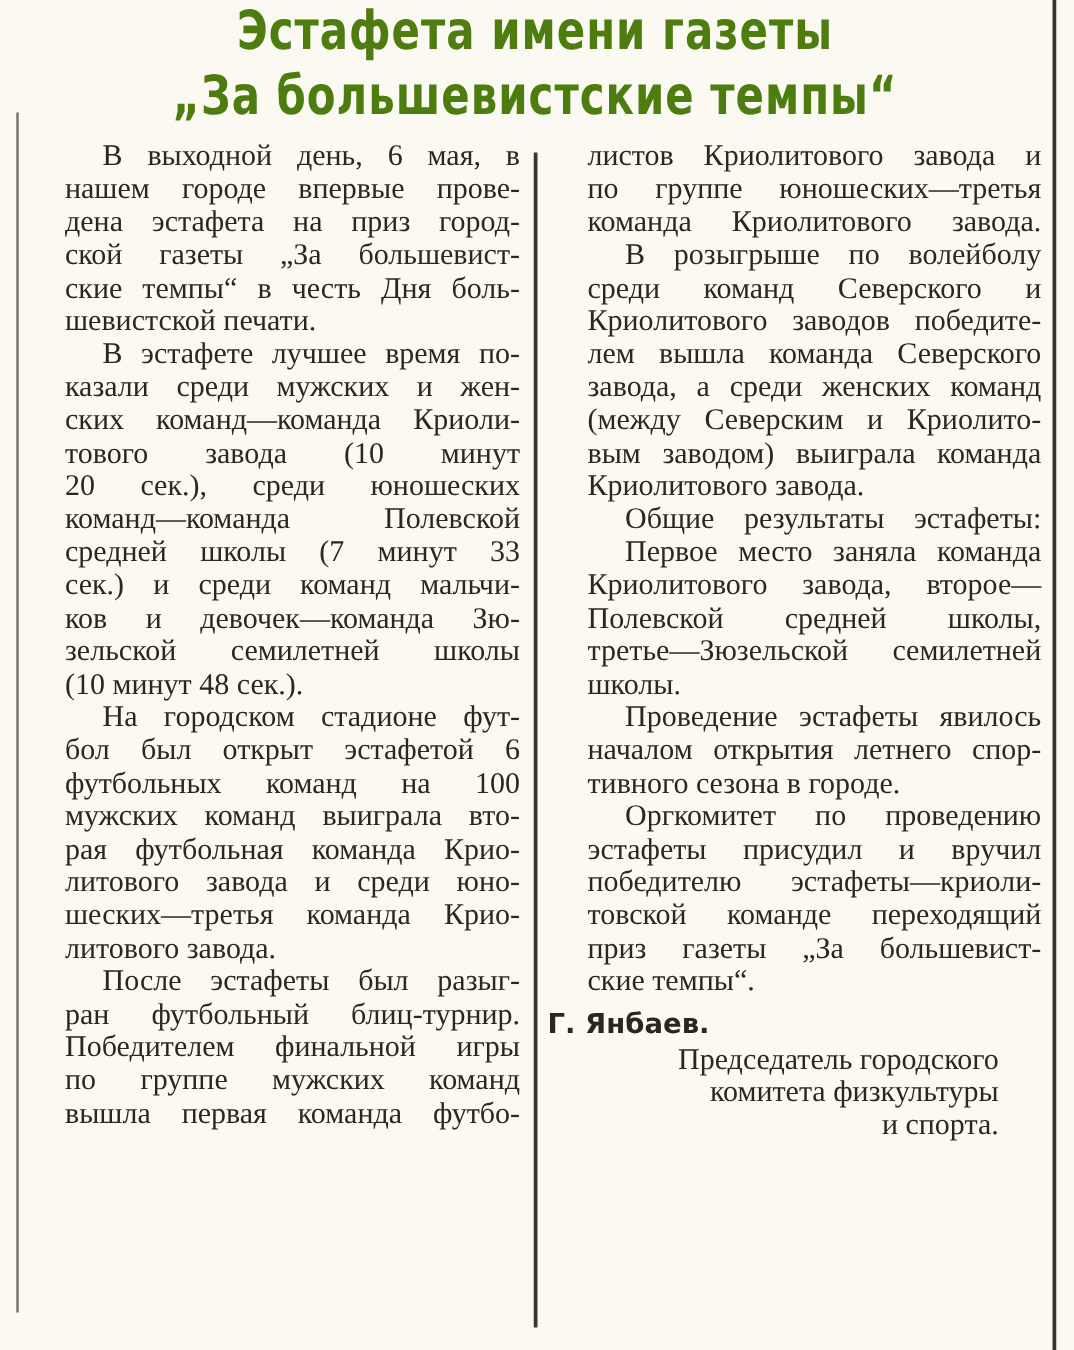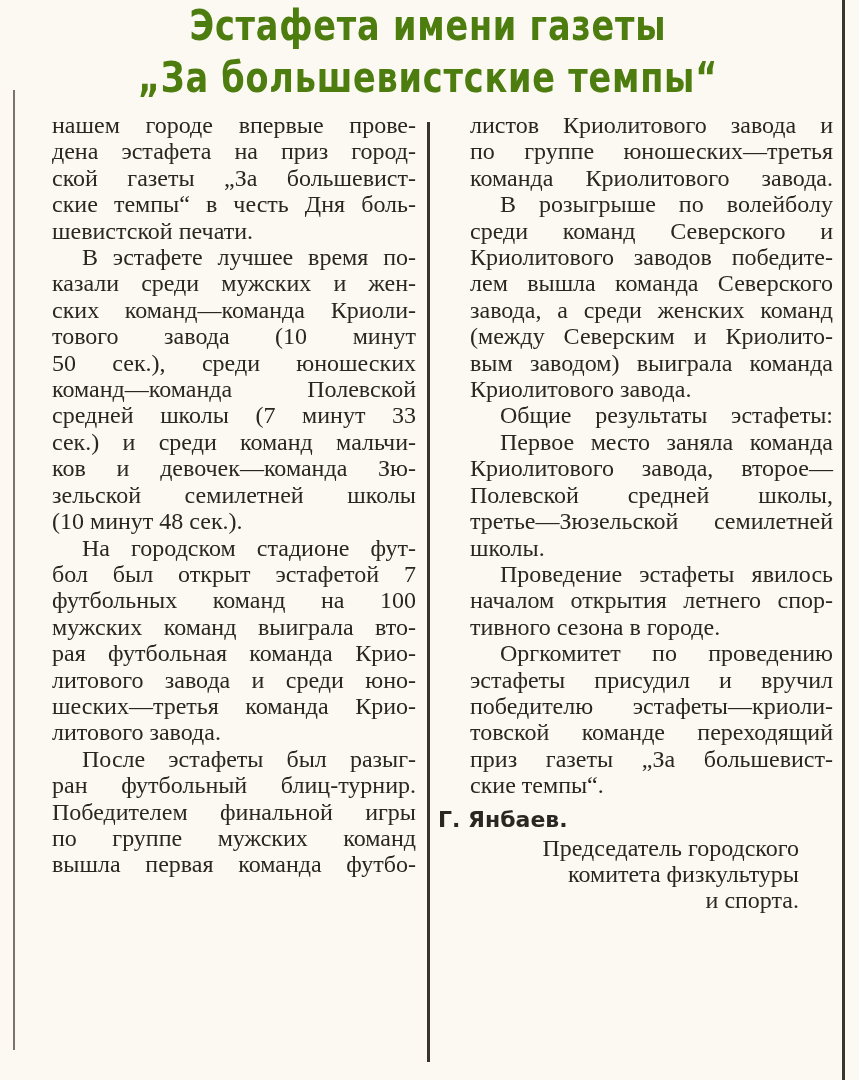--- a/index.html
+++ b/index.html
@@ -67,42 +67,43 @@
 
   <div class="headline">
     <div class="h1">Эстафета имени газеты</div>
     <div class="h2">„За большевистские темпы“</div>
   </div>
 
   <div class="col-rule"></div>
 
   <div class="col col-left">
     <p>
+      <span class="ln indent">В выходной день, 6 мая, в</span>
       <span class="ln">нашем городе впервые прове-</span>
       <span class="ln">дена эстафета на приз город-</span>
       <span class="ln">ской газеты „За большевист-</span>
       <span class="ln">ские темпы“ в честь Дня боль-</span>
       <span class="ln last">шевистской печати.</span>
     </p>
     <p>
       <span class="ln indent">В эстафете лучшее время по-</span>
       <span class="ln">казали среди мужских и жен-</span>
       <span class="ln">ских команд—команда Криоли-</span>
       <span class="ln">тового завода (10 минут</span>
-      <span class="ln">50 сек.), среди юношеских</span>
+      <span class="ln">20 сек.), среди юношеских</span>
       <span class="ln">команд—команда Полевской</span>
       <span class="ln">средней школы (7 минут 33</span>
       <span class="ln">сек.) и среди команд мальчи-</span>
       <span class="ln">ков и девочек—команда Зю-</span>
       <span class="ln">зельской семилетней школы</span>
       <span class="ln last">(10 минут 48 сек.).</span>
     </p>
     <p>
       <span class="ln indent">На городском стадионе фут-</span>
-      <span class="ln">бол был открыт эстафетой 7</span>
+      <span class="ln">бол был открыт эстафетой 6</span>
       <span class="ln">футбольных команд на 100</span>
       <span class="ln">мужских команд выиграла вто-</span>
       <span class="ln">рая футбольная команда Крио-</span>
       <span class="ln">литового завода и среди юно-</span>
       <span class="ln">шеских—третья команда Крио-</span>
       <span class="ln last">литового завода.</span>
     </p>
     <p>
       <span class="ln indent">После эстафеты был разыг-</span>
       <span class="ln">ран футбольный блиц-турнир.</span>

